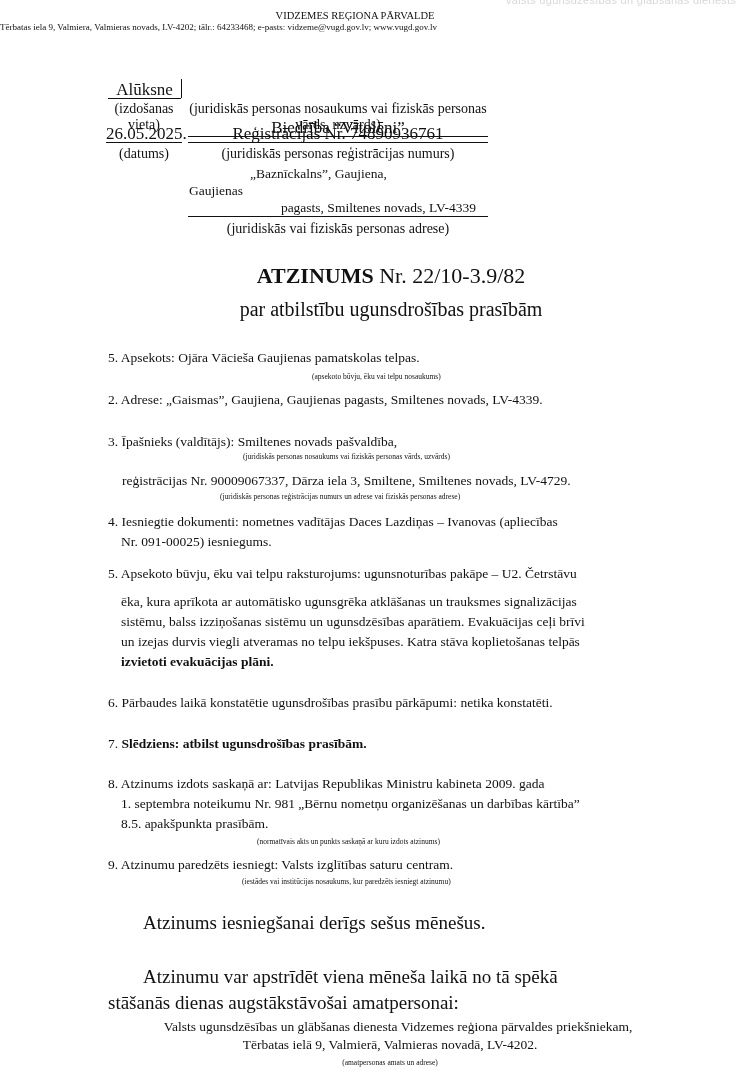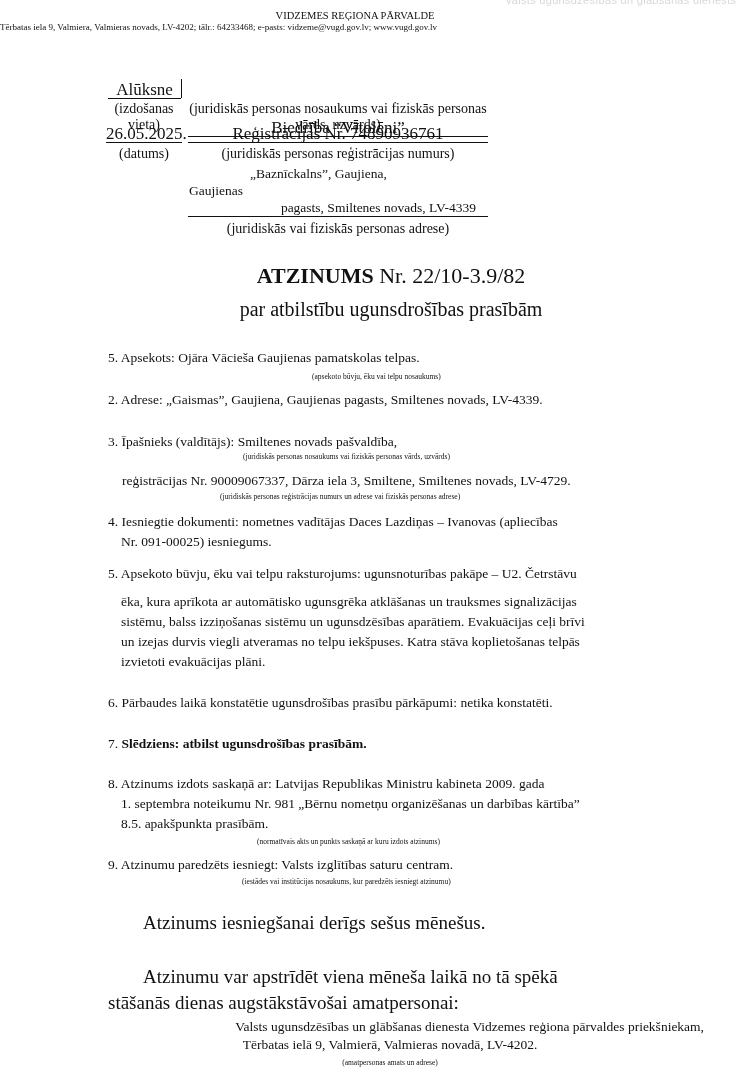--- a/index.html
+++ b/index.html
@@ -88,36 +88,36 @@
 <div class="abs p" style="top:471px; left:122px;">reģistrācijas Nr. 90009067337, Dārza iela 3, Smiltene, Smiltenes novads, LV-4729.</div>
 <div class="abs smallcap" style="top:492px; left:220px;">(juridiskās personas reģistrācijas numurs un adrese vai fiziskās personas adrese)</div>
 
 <div class="abs p" style="top:512px;">4. Iesniegtie dokumenti: nometnes vadītājas Daces Lazdiņas – Ivanovas (apliecības</div>
 <div class="abs p indent" style="top:532px;">Nr. 091-00025) iesniegums.</div>
 
 <div class="abs p" style="top:564px;">5. Apsekoto būvju, ēku vai telpu raksturojums: ugunsnoturības pakāpe – U2. Četrstāvu</div>
 <div class="abs p indent" style="top:592px;">ēka, kura aprīkota ar automātisko ugunsgrēka atklāšanas un trauksmes signalizācijas</div>
 <div class="abs p indent" style="top:612px;">sistēmu, balss izziņošanas sistēmu un ugunsdzēsības aparātiem. Evakuācijas ceļi brīvi</div>
 <div class="abs p indent" style="top:632px;">un izejas durvis viegli atveramas no telpu iekšpuses. Katra stāva koplietošanas telpās</div>
-<div class="abs p indent" style="top:652px;">izvietoti evakuācijas plāni.</div>
+<div class="abs p indent" style="top:652px;font-weight:bold;">izvietoti evakuācijas plāni.</div>
 
 <div class="abs p" style="top:693px;">6. Pārbaudes laikā konstatētie ugunsdrošības prasību pārkāpumi: netika konstatēti.</div>
 
 <div class="abs p" style="top:734px;">
   <span>7.</span>
   <b>Slēdziens: atbilst ugunsdrošības prasībām.</b>
 </div>
 
 <div class="abs p" style="top:774px;">8. Atzinums izdots saskaņā ar: Latvijas Republikas Ministru kabineta 2009. gada</div>
 <div class="abs p indent" style="top:794px;">1. septembra noteikumu Nr. 981 „Bērnu nometņu organizēšanas un darbības kārtība”</div>
 <div class="abs p indent" style="top:814px;">8.5. apakšpunkta prasībām.</div>
 <div class="abs smallcap" style="top:837px; left:257px;">(normatīvais akts un punkts saskaņā ar kuru izdots atzinums)</div>
 
 <div class="abs p" style="top:855px;">9. Atzinumu paredzēts iesniegt: Valsts izglītības saturu centram.</div>
 <div class="abs smallcap" style="top:877px; left:242px;">(iestādes vai institūcijas nosaukums, kur paredzēts iesniegt atzinumu)</div>
 
 <div class="abs big" style="top:912px; left:143px;">Atzinums iesniegšanai derīgs sešus mēnešus.</div>
 <div class="abs big" style="top:966px; left:143px;">Atzinumu var apstrīdēt viena mēneša laikā no tā spēkā</div>
 <div class="abs big" style="top:992px; left:108px;">stāšanās dienas augstākstāvošai amatpersonai:</div>
 
-<div class="abs ctr" style="top:1019px; left:104px; width:600px;text-align:right;">Valsts ugunsdzēsības un glābšanas dienesta Vidzemes reģiona pārvaldes priekšniekam,</div>
+<div class="abs ctr" style="top:1019px; left:98px; width:600px;">Valsts ugunsdzēsības un glābšanas dienesta Vidzemes reģiona pārvaldes priekšniekam,</div>
 <div class="abs ctr" style="top:1037px; left:90px; width:600px;">Tērbatas ielā 9, Valmierā, Valmieras novadā, LV-4202.</div>
 <div class="abs smallcap" style="top:1058px; left:90px; width:600px;">(amatpersonas amats un adrese)</div>
 
 </body></html>

